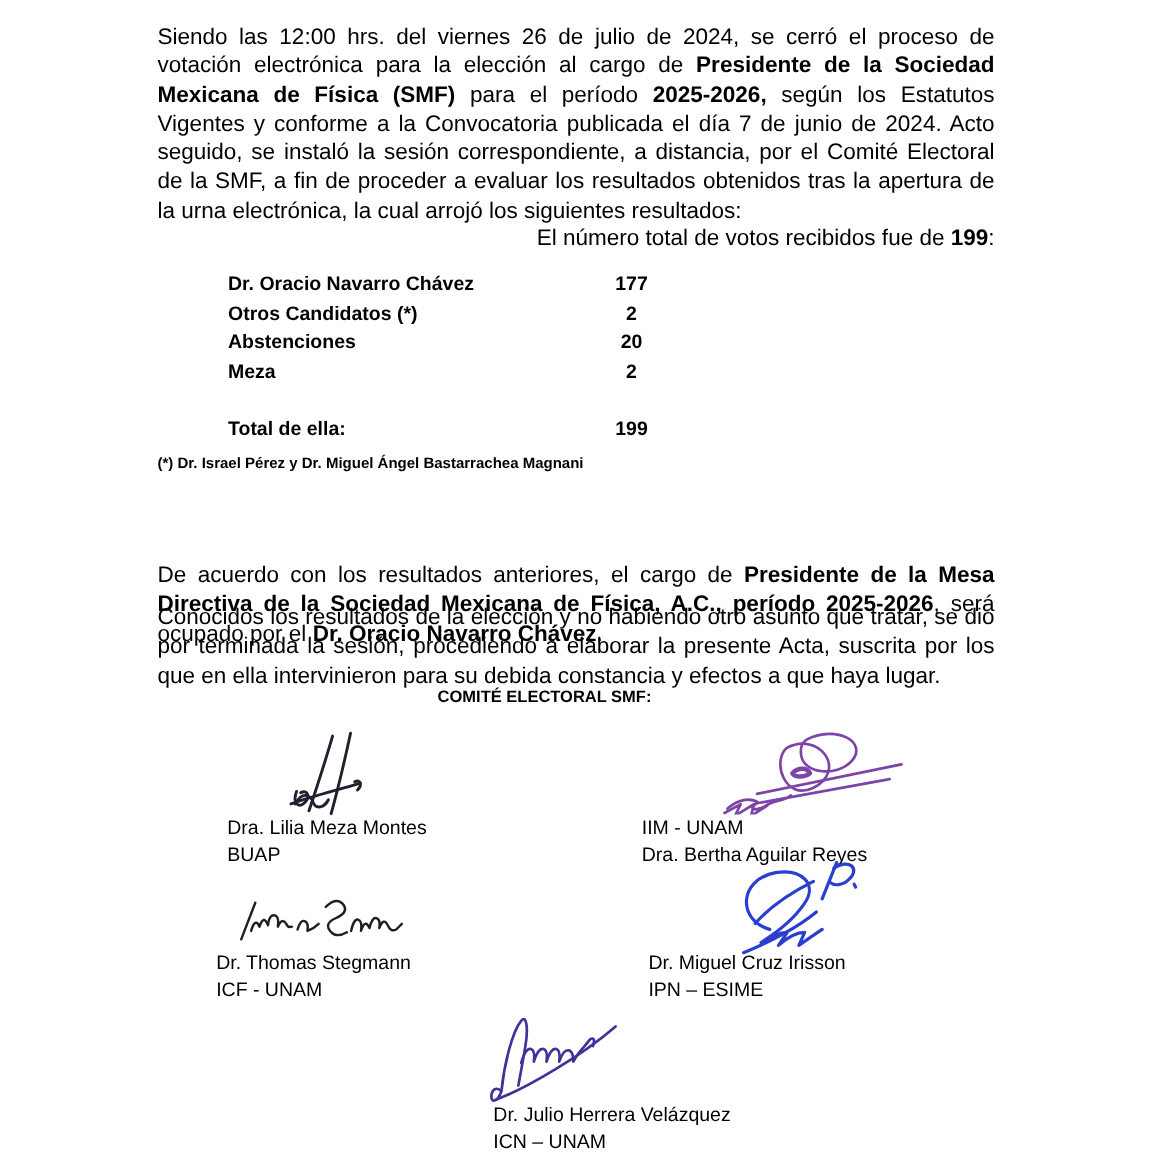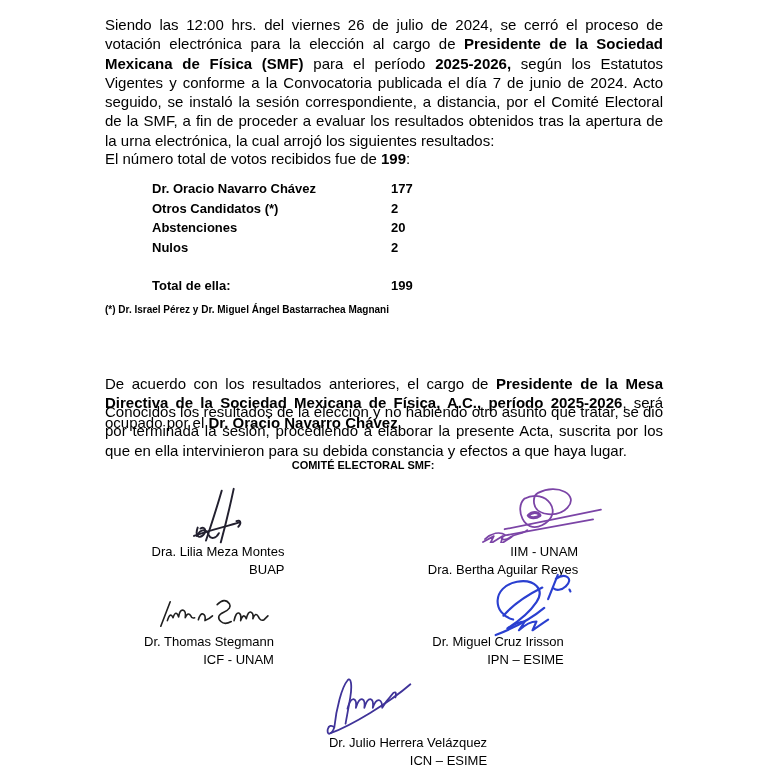--- a/index.html
+++ b/index.html
@@ -12,57 +12,57 @@
   .para{
     left:105px;width:558px;
     font-size:15px;line-height:19.3px;
     text-align:justify;
   }
   .b{font-weight:bold;}
   
   .vtable{left:105px;width:558px;}
   .vrow{position:relative;height:19.6px;font-weight:bold;font-size:13px;}
   .vrow .lbl{position:absolute;left:47px;top:0;white-space:nowrap;}
-  .vrow .val{position:absolute;left:286px;top:0;width:60px;}
+  .vrow .val{position:absolute;left:286px;top:0;width:60px;text-align:center;}
   .footnote{
     left:105px;width:558px;font-weight:bold;font-size:10px;line-height:15px;
   }
   .heading{
     transform:translateX(-50%);white-space:nowrap;
     font-weight:bold;font-size:11px;
   }
   .sigblock{
-    transform:translateX(-50%);text-align:right;white-space:nowrap;
+    transform:translateX(-50%);text-align:left;white-space:nowrap;
     font-size:13px;line-height:17.5px;
   }
   .sig-svg{position:absolute;pointer-events:none;}
   .sig-svg path{fill:none;stroke-linecap:round;stroke-linejoin:round;}
 </style>
 </head>
 <body>
 
 <div class="abs para" style="top:15px;"><span>Siendo las 12:00 hrs. del viernes 26 de julio de 2024, se cerró el proceso de votación electrónica para la elección al cargo de </span><span class="b">Presidente de la Sociedad Mexicana de Física (SMF)</span><span> para el período </span><span class="b">2025-2026,</span><span> según los Estatutos Vigentes y conforme a la Convocatoria publicada el día 7 de junio de 2024. Acto seguido, se instaló la sesión correspondiente, a distancia, por el Comité Electoral de la SMF, a fin de proceder a evaluar los resultados obtenidos tras la apertura de la urna electrónica, la cual arrojó los siguientes resultados:</span></div>
 
-<div class="abs para" style="top:149px;text-align:left;"><span>El número total de votos recibidos fue de </span><span class="b">199</span><span>:</span></div>
+<div class="abs para" style="top:149px;text-align:right;"><span>El número total de votos recibidos fue de </span><span class="b">199</span><span>:</span></div>
 
 <div class="abs vtable" style="top:181px;">
   <div class="vrow">
     <span class="lbl">Dr. Oracio Navarro Chávez</span>
     <span class="val">177</span>
   </div>
   <div class="vrow">
     <span class="lbl">Otros Candidatos (*)</span>
     <span class="val">2</span>
   </div>
   <div class="vrow">
     <span class="lbl">Abstenciones</span>
     <span class="val">20</span>
   </div>
   <div class="vrow">
-    <span class="lbl">Nulos</span>
+    <span class="lbl">Meza</span>
     <span class="val">2</span>
   </div>
 </div>
 
 <div class="abs vtable" style="top:278px;">
   <div class="vrow">
     <span class="lbl">Total de ella:</span>
     <span class="val">199</span>
   </div>
 </div>
@@ -138,14 +138,14 @@
 
 <svg class="sig-svg" style="left:322px;top:673px;" width="96" height="62" viewBox="0 0 100 66">
   <g stroke-width="1.9" stroke="#3f3399">
     <path d="M12,58 c-3,8 -8,9 -7,2 c1,-4 4,-5 7,-2 C14,38 20,15 26,8 c4,-5 5,6 3,18 c-2,12 -4,22 -5,28"></path>
     <path d="M26,38 q3,-11 7,-10 q3,1 2,9 q3,-10 7,-9 q3,1 2,9 q3,-10 7,-9 q3,1 2,9 q3,-9 7,-8 q3,1 3,8 q4,-7 8,-11 l4,-5 q4,-2 2,5"></path>
     <path d="M8,64 C30,56 70,32 93,12"></path>
   </g>
 </svg>
 <div class="abs sigblock" style="left:408px;top:734px;">
   <div>Dr. Julio Herrera Velázquez</div>
-  <div>ICN – ESIME</div>
+  <div>ICN – UNAM</div>
 </div>
 
 </body></html>

